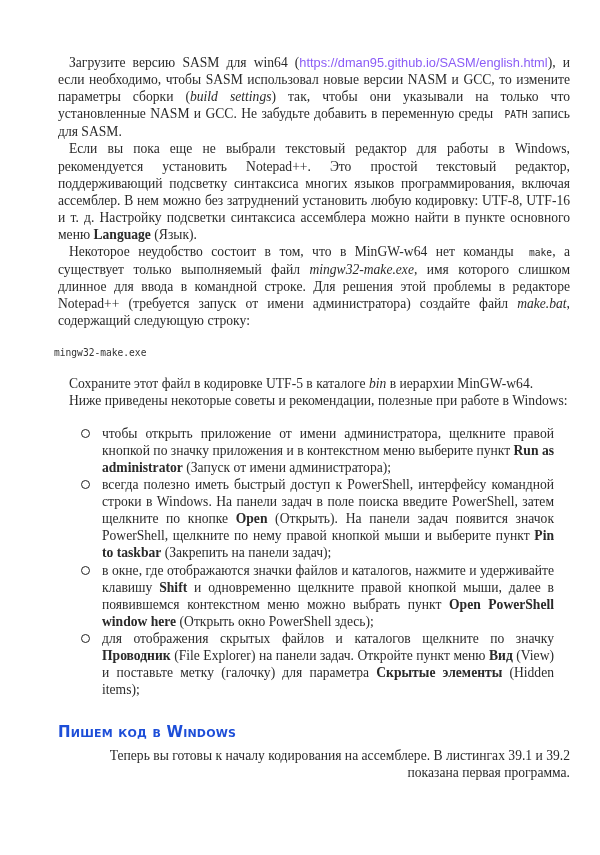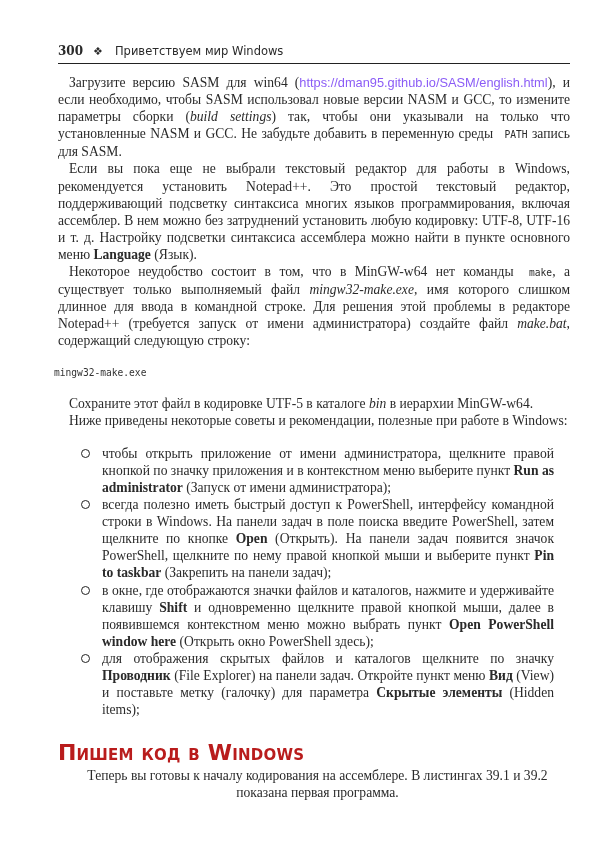--- a/index.html
+++ b/index.html
@@ -11,33 +11,28 @@
   .body-text { font-family: "Liberation Serif", serif; font-size: 13.6px; line-height: 17.1px; text-align: justify; margin-top: 10px; }
   .p { text-indent: 11px; margin: 0; }
   .link { color: #8b5cf6; font-family: "Liberation Sans", sans-serif; font-size: 12.8px; }
   .mono { font-family: "DejaVu Sans Mono", monospace; font-size: 9.6px; margin-left: 7px; }
   .code { font-family: "DejaVu Sans Mono", monospace; font-size: 9.6px; margin: 14px 0 14px -4px; color: #333; }
   ul.bullets { list-style: none; margin: 16px; padding: 0; }
   ul.bullets li { position: relative; padding-left: 28px; margin-left: 0; }
   .bullet { position: absolute; left: 7px; top: 4px; width: 7px; height: 7px; border: 1.6px solid #222; border-radius: 50%; box-sizing: content-box; }
   b { font-weight: bold; }
   i { font-style: italic; }
-  h2.section { font-family: "DejaVu Sans", sans-serif; font-weight: bold; font-size: 22px; margin: 26px 0 6px 0; color: #b91c1c; letter-spacing: 0.2px; font-variant: small-caps; }
-  .p.section-body { text-indent: 0; text-align: center; margin-left: 7px; }
+  h2.section { font-family: "DejaVu Sans", sans-serif; font-weight: bold; font-size: 15px; margin: 26px 0 6px 0; color: #1d4ed8; letter-spacing: 0.2px; font-variant: small-caps; }
+  .p.section-body { text-indent: 0; text-align: right; margin-left: 7px; }
 </style>
 </head>
 <body>
 
 <div class="page">
 
-  <div class="running-head">
-    <span class="pageno">300</span>
-    <span class="orn">❖</span>
-    <span>Приветствуем мир Windows</span>
-  </div>
 
   <div class="body-text">
 
     <p class="p">
       <span>Загрузите версию SASM для win64 (</span><span class="link">https://dman95.github.io/SASM/english.html</span><span>), и если необходимо, чтобы SASM использовал новые версии NASM и GCC, то измените параметры сборки (</span><i>build settings</i><span>) так, чтобы они указывали на только что установленные NASM и GCC. Не забудьте добавить в переменную среды </span><span class="mono">PATH</span><span> запись для SASM.</span>
     </p>
 
     <p class="p">
       <span>Если вы пока еще не выбрали текстовый редактор для работы в Windows, рекомендуется установить Notepad++. Это простой текстовый редактор, поддерживающий подсветку синтаксиса многих языков программирования, включая ассемблер. В нем можно без затруднений установить любую кодировку: UTF-8, UTF-16 и т. д. Настройку подсветки синтаксиса ассемблера можно найти в пункте основного меню </span><b>Language</b><span> (Язык).</span>
     </p>

